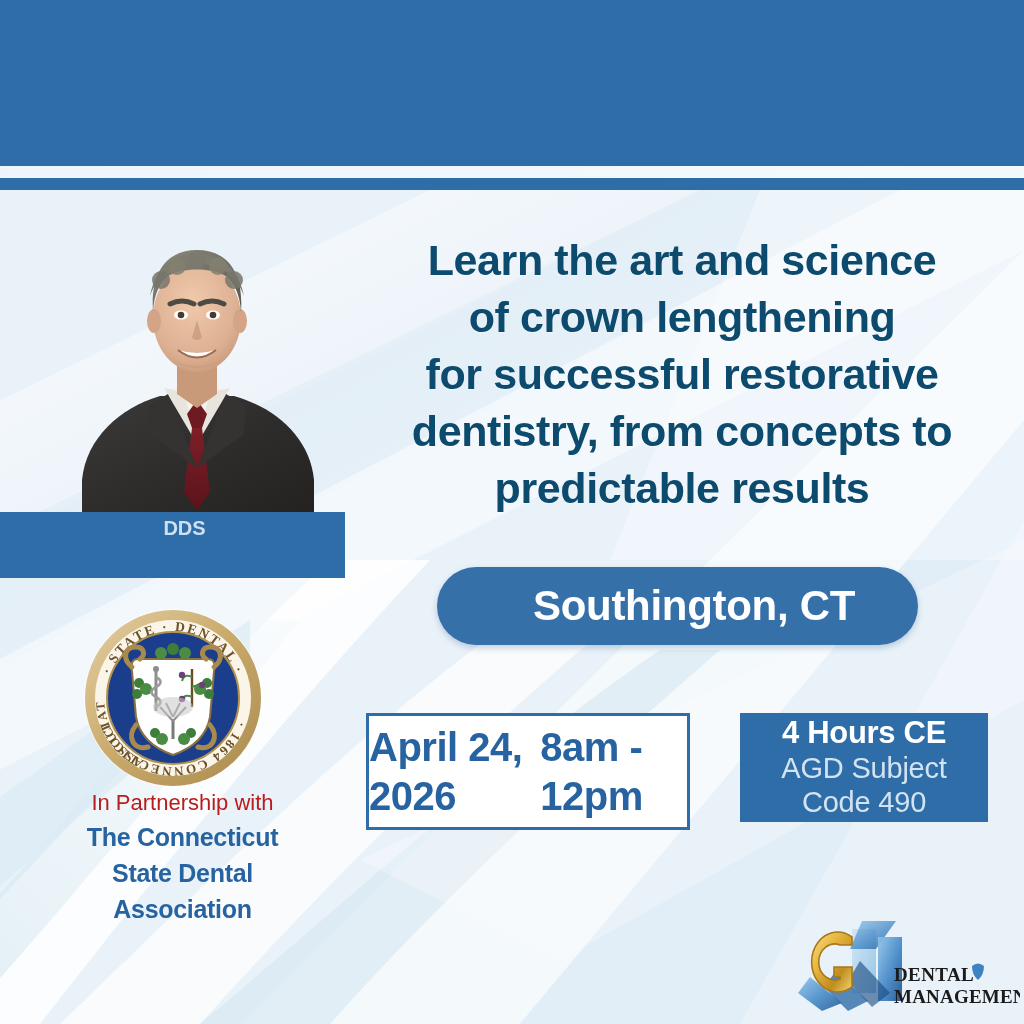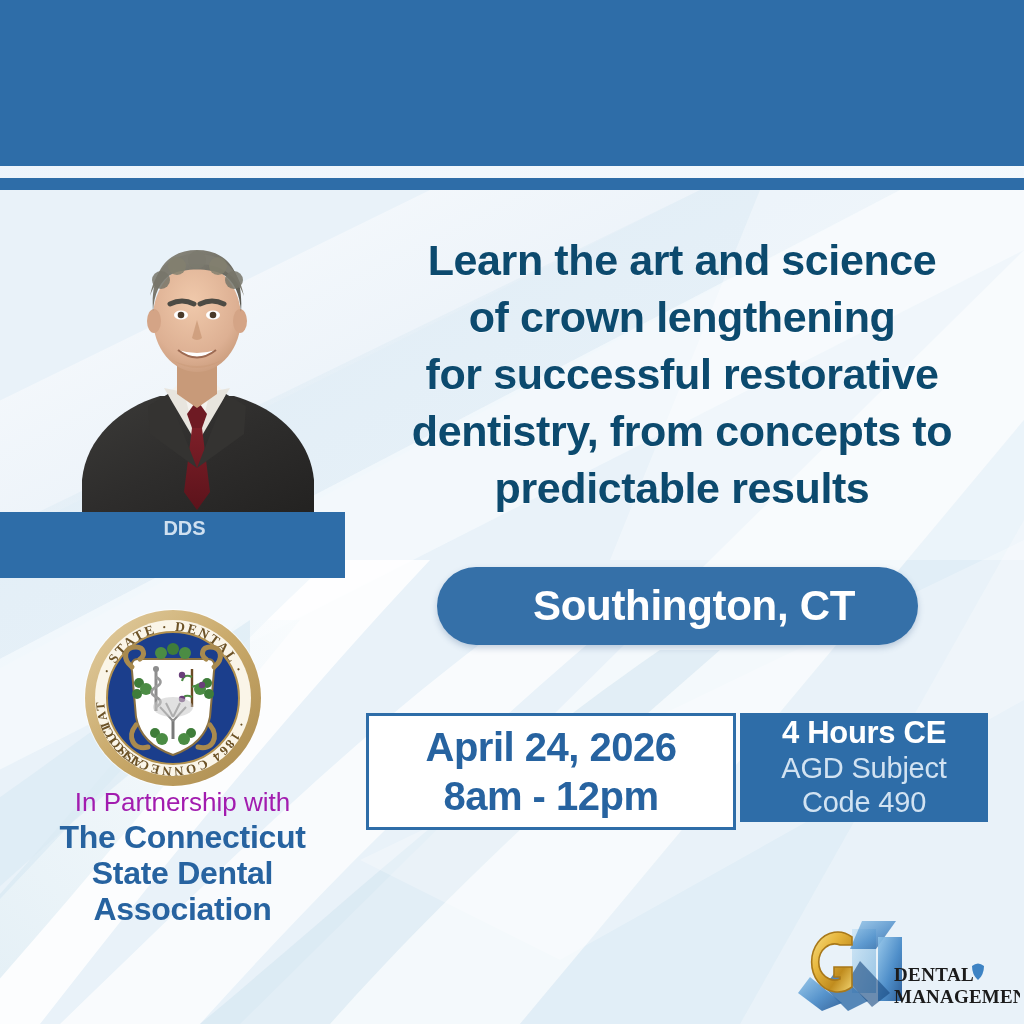--- a/index.html
+++ b/index.html
@@ -119,28 +119,28 @@
   
   .partnership {
     position: absolute;
     left: 10px;
     top: 786px;
     width: 345px;
     text-align: center;
     z-index: 3;
   }
   .partnership .partner-intro {
-    color: #a21caf;
-    font-size: 26px;
+    color: #b91c1c;
+    font-size: 22px;
     font-weight: 400;
     line-height: 33px;
   }
   .partnership .partner-name {
     color: #2763A0;
-    font-size: 32px;
+    font-size: 25px;
     font-weight: 700;
     line-height: 36px;
     white-space: pre-line;
     letter-spacing: -0.3px;
   }
 
   
   .description {
     position: absolute;
     left: 372px;
@@ -178,28 +178,28 @@
     font-weight: 700;
     letter-spacing: -0.3px;
     margin-left: 33px;
   }
 
   
   .date-box {
     position: absolute;
     left: 366px;
     top: 713px;
-    width: 370px;
+    width: 324px;
     height: 117px;
     background: #ffffff;
     border: 3px solid #2E6DA8;
     box-sizing: border-box;
     z-index: 3;
     display: flex;
-    flex-direction: column;
+    flex-direction: row;
     align-items: center;
     justify-content: center;
   }
   .date-box .event-date,
   .date-box .event-time {
     color: #2763A0;
     font-size: 40px;
     font-weight: 700;
     line-height: 49px;
     letter-spacing: -0.5px;

